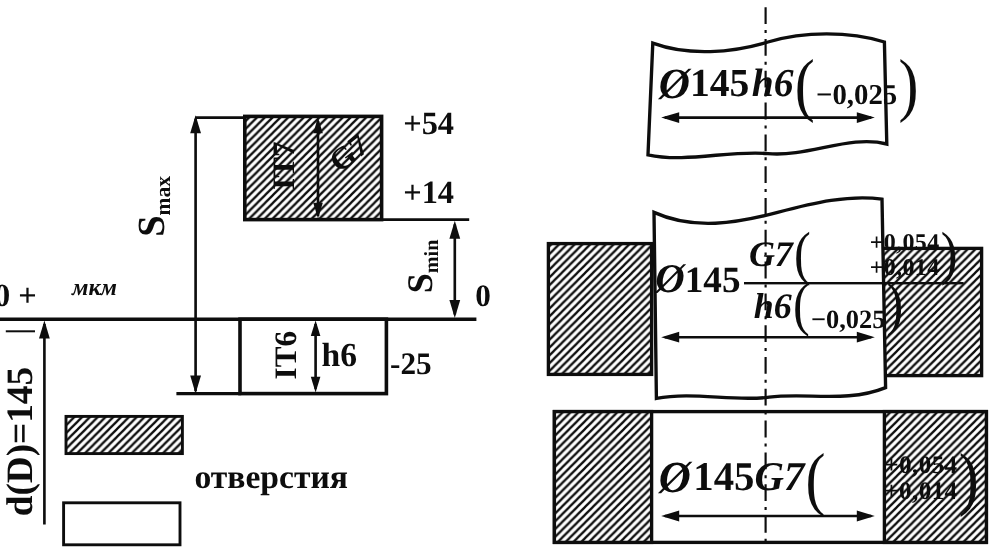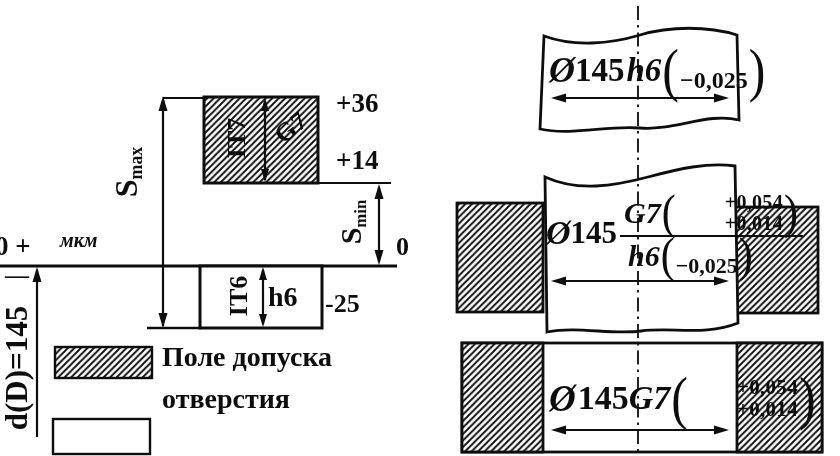--- a/index.html
+++ b/index.html
@@ -113,29 +113,28 @@
 
   <div class="lbl rot90" style="left:126px; top:172px; font-size:32px;">
     <span>S</span><span class="ssub">max</span>
   </div>
   <div class="lbl rot90" style="left:351px; top:222px; font-size:30px;">
     <span>S</span><span class="ssub">min</span>
   </div>
 
   <div class="lbl rot90" style="left:237px; top:138px; font-size:26px;">IT7</div>
   <div class="lbl rot38" style="left:291px; top:128px; font-size:26px;">G7</div>
-  <div class="lbl" style="left:336px; top:90px; font-size:27px;">+36</div>
+  <div class="lbl" style="left:336px; top:90px; font-size:27px;">+54</div>
   <div class="lbl" style="left:336px; top:147px; font-size:27px;">+14</div>
   <div class="lbl" style="left:396px; top:234px; font-size:26px;">0</div>
 
   <div class="lbl rot90" style="left:239px; top:296px; font-size:26px;">IT6</div>
   <div class="lbl" style="left:268px; top:283px; font-size:28px;">h6</div>
   <div class="lbl" style="left:325px; top:291px; font-size:26px;">-25</div>
 
-  <div class="lbl" style="left:162px; top:343px; font-size:28px;">Поле допуска</div>
   <div class="lbl" style="left:162px; top:385px; font-size:28px;">отверстия</div>
 
   <div class="callout" style="left:549px; top:49px;">
     <span class="ital" style="font-size:36px;">Ø</span>
     <span style="font-size:33px;">145</span>
     <span class="ital" style="font-size:33px; margin-left:2px;">h6</span>
     <span class="bp" style="font-size:50px;">(</span>
     <span class="subval" style="font-size:24px;">−0,025</span>
     <span class="bp" style="font-size:50px;">)</span>
   </div>

